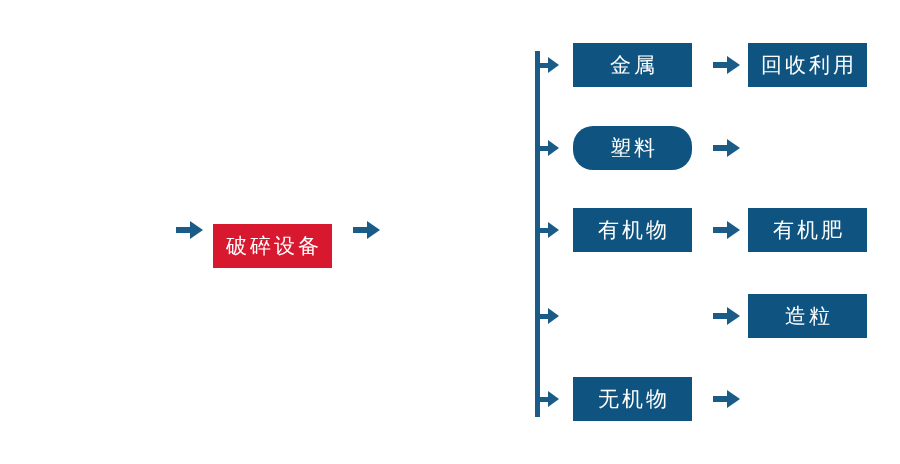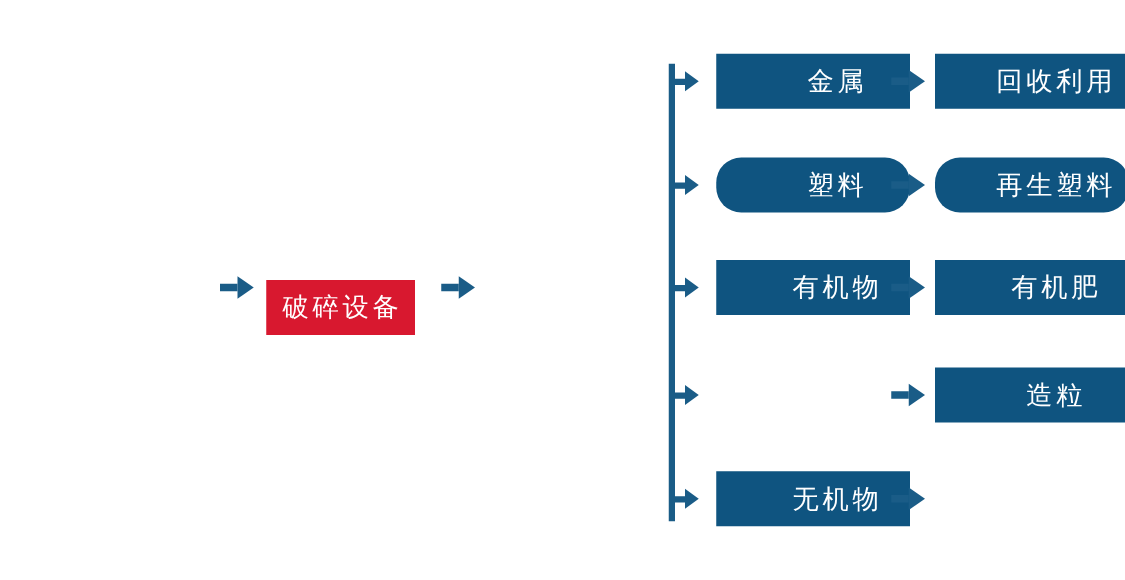--- a/index.html
+++ b/index.html
@@ -27,21 +27,21 @@
     height:44px;
     display:flex;
     align-items:center;
     justify-content:center;
     color:var(--text);
     font-size:21px;
     letter-spacing:3px;
     text-indent:3px;
     white-space:nowrap;
   }
-  .node.blue{background:var(--blue);padding-left:36px;}
+  .node.blue{background:var(--blue);}
   .node.red{background:var(--red);}
   .harrow{
     position:absolute;
     height:44px;
     display:flex;
     align-items:center;
     justify-content:center;
   }
   .harrow .bar{
     display:block;
@@ -112,21 +112,20 @@
 
   <div class="harrow small col-barrow r2">
       <i class="bar"></i>
       <i class="head"></i>
     </div>
   <div class="node blue col-cat r2">塑料</div>
   <div class="harrow col-marrow r2">
       <i class="bar"></i>
       <i class="head"></i>
     </div>
-  <div class="node blue col-res r2">再生塑料</div>
 
   <div class="harrow small col-barrow r3">
       <i class="bar"></i>
       <i class="head"></i>
     </div>
   <div class="node blue col-cat r3">有机物</div>
   <div class="harrow col-marrow r3">
       <i class="bar"></i>
       <i class="head"></i>
     </div>

